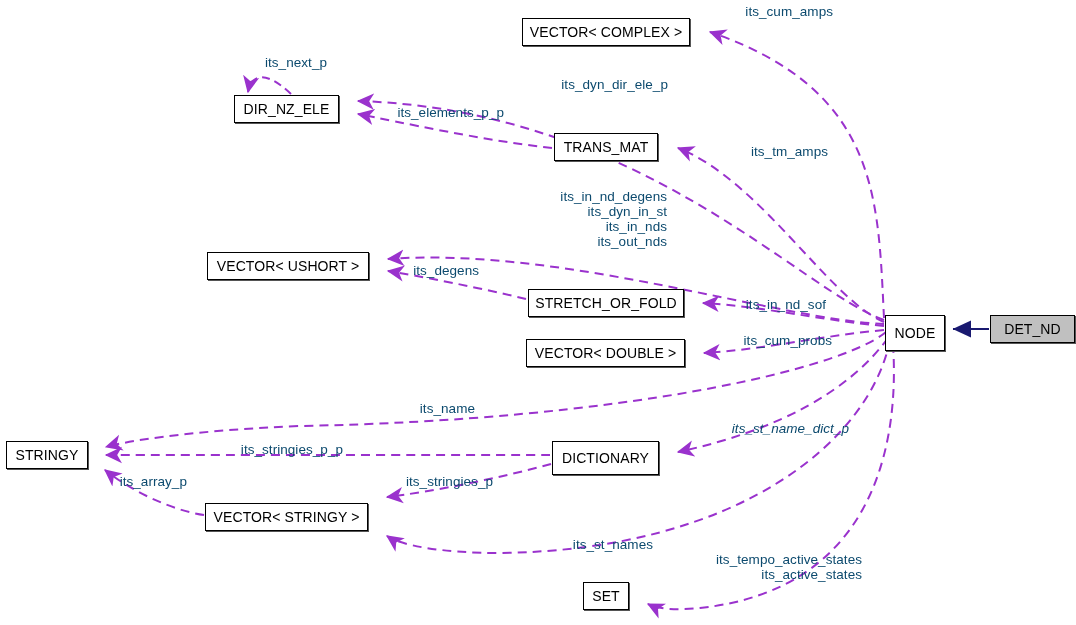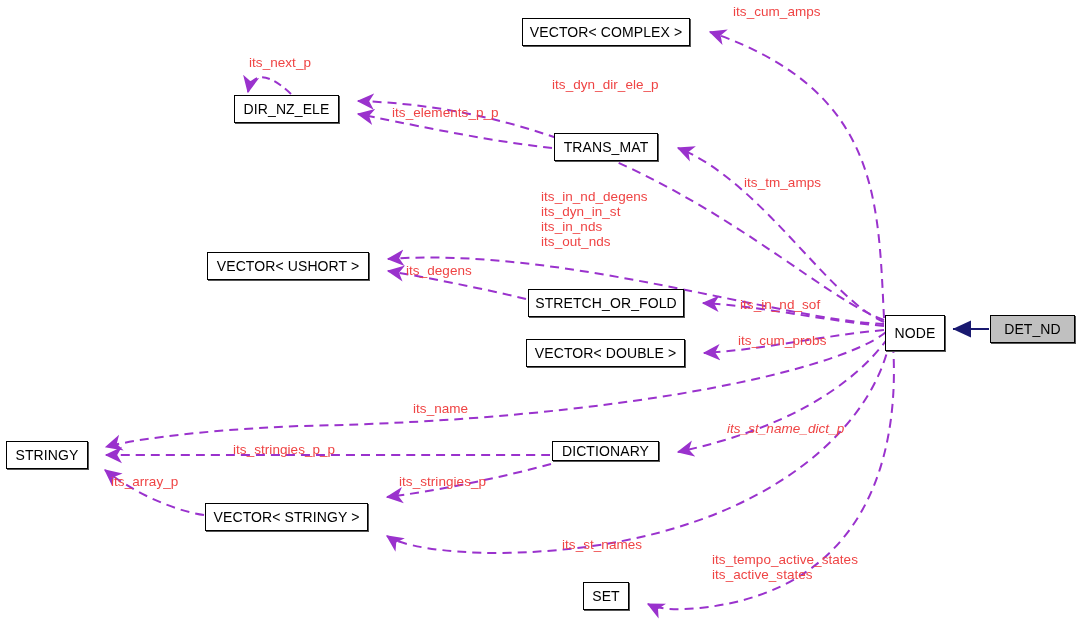--- a/index.html
+++ b/index.html
@@ -36,24 +36,24 @@
     white-space: nowrap;
     line-height: 1;
     letter-spacing: 0.1px;
   }
   .node-box.filled {
     background: #c0c0c0;
   }
   .edge-label {
     position: absolute;
     font-size: 13.5px;
-    color: #ef4444;
+    color: #0c4a6e;
     white-space: pre;
     line-height: 15px;
-    text-align: left;
+    text-align: right;
     letter-spacing: 0.05px;
   }
 </style>
 </head>
 <body>
 
 <div id="diagram">
 
   <svg id="edges" viewBox="0 0 1076 625" xmlns="http://www.w3.org/2000/svg">
     <defs>
@@ -92,30 +92,30 @@
   <div id="boxes">
       <div class="node-box" style="left: 522px; top: 18px; width: 168px; height: 28px;">VECTOR&lt; COMPLEX &gt;</div>
       <div class="node-box" style="left: 234px; top: 95px; width: 105px; height: 28px;">DIR_NZ_ELE</div>
       <div class="node-box" style="left: 554px; top: 133px; width: 104px; height: 28px;">TRANS_MAT</div>
       <div class="node-box" style="left: 207px; top: 252px; width: 162px; height: 28px;">VECTOR&lt; USHORT &gt;</div>
       <div class="node-box" style="left: 528px; top: 289px; width: 156px; height: 28px;">STRETCH_OR_FOLD</div>
       <div class="node-box" style="left: 526px; top: 339px; width: 159px; height: 28px;">VECTOR&lt; DOUBLE &gt;</div>
       <div class="node-box" style="left: 885px; top: 315px; width: 60px; height: 36px;">NODE</div>
       <div class="node-box filled" style="left: 990px; top: 315px; width: 85px; height: 28px;">DET_ND</div>
       <div class="node-box" style="left: 6px; top: 441px; width: 82px; height: 28px;">STRINGY</div>
-      <div class="node-box" style="left: 552px; top: 441px; width: 107px; height: 20px;">DICTIONARY</div>
+      <div class="node-box" style="left: 552px; top: 441px; width: 107px; height: 34px;">DICTIONARY</div>
       <div class="node-box" style="left: 205px; top: 503px; width: 163px; height: 28px;">VECTOR&lt; STRINGY &gt;</div>
       <div class="node-box" style="left: 583px; top: 582px; width: 46px; height: 28px;">SET</div>
     </div>
   <div id="labels">
       <div class="edge-label" style="left: 733px; top: 4px; width: 100px;">its_cum_amps</div>
       <div class="edge-label" style="left: 249px; top: 55px; width: 78px;">its_next_p</div>
       <div class="edge-label" style="left: 552px; top: 77px; width: 116px;">its_dyn_dir_ele_p</div>
       <div class="edge-label" style="left: 392px; top: 105px; width: 112px;">its_elements_p_p</div>
-      <div class="edge-label" style="left: 744px; top: 144px; width: 84px; margin-top: 31px;">its_tm_amps</div>
+      <div class="edge-label" style="left: 744px; top: 144px; width: 84px;">its_tm_amps</div>
       <div class="edge-label" style="left: 541px; top: 189px; width: 126px;">its_in_nd_degens
 its_dyn_in_st
 its_in_nds
 its_out_nds</div>
       <div class="edge-label" style="left: 406px; top: 263px; width: 73px;">its_degens</div>
       <div class="edge-label" style="left: 740px; top: 297px; width: 86px;">its_in_nd_sof</div>
       <div class="edge-label" style="left: 738px; top: 333px; width: 94px;">its_cum_probs</div>
       <div class="edge-label" style="left: 413px; top: 401px; width: 62px;">its_name</div>
       <div class="edge-label" style="left: 727px; top: 421px; width: 122px; font-style: italic;">its_st_name_dict_p</div>
       <div class="edge-label" style="left: 233px; top: 442px; width: 110px;">its_stringies_p_p</div>

